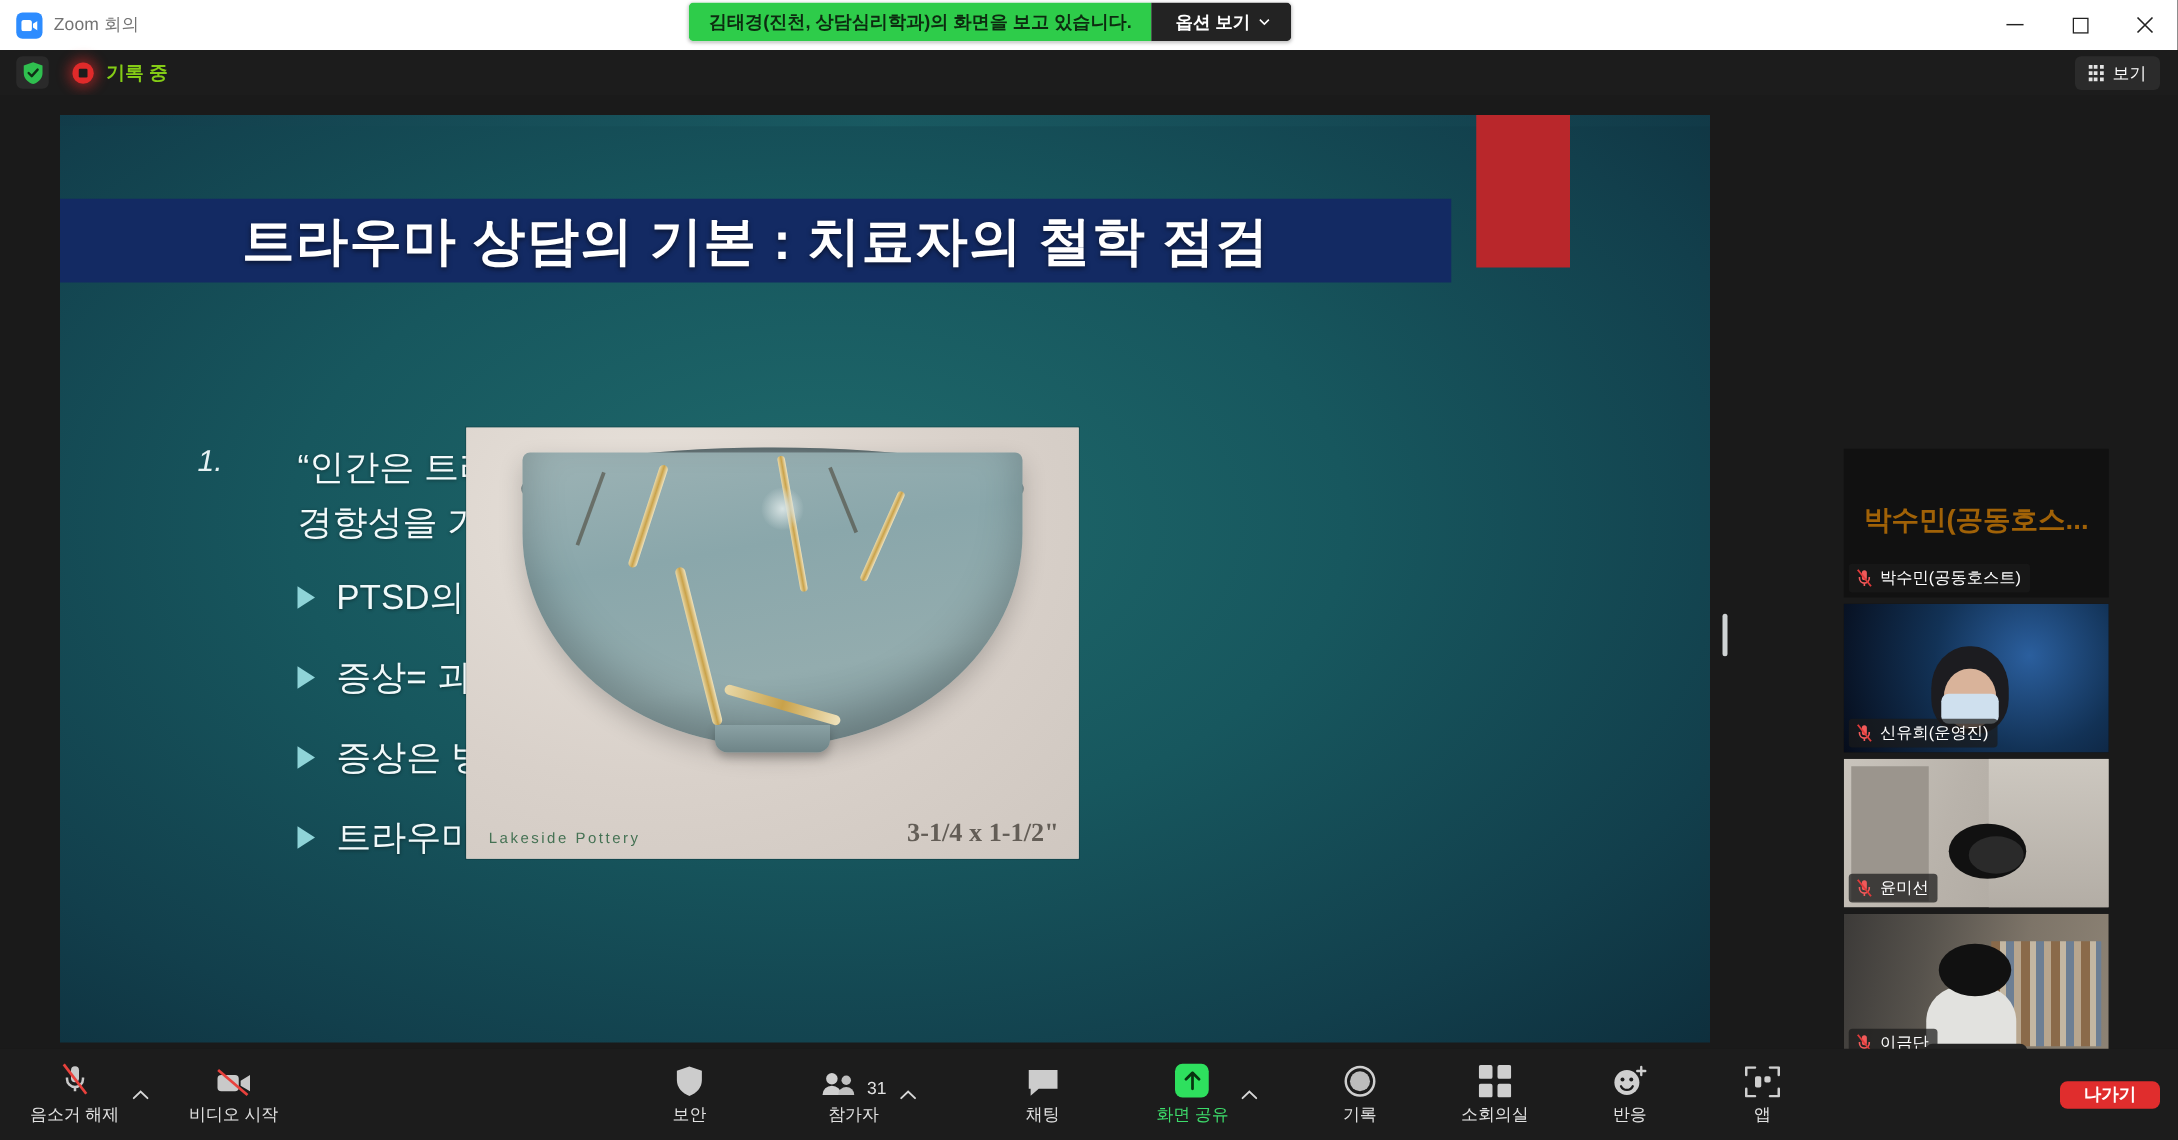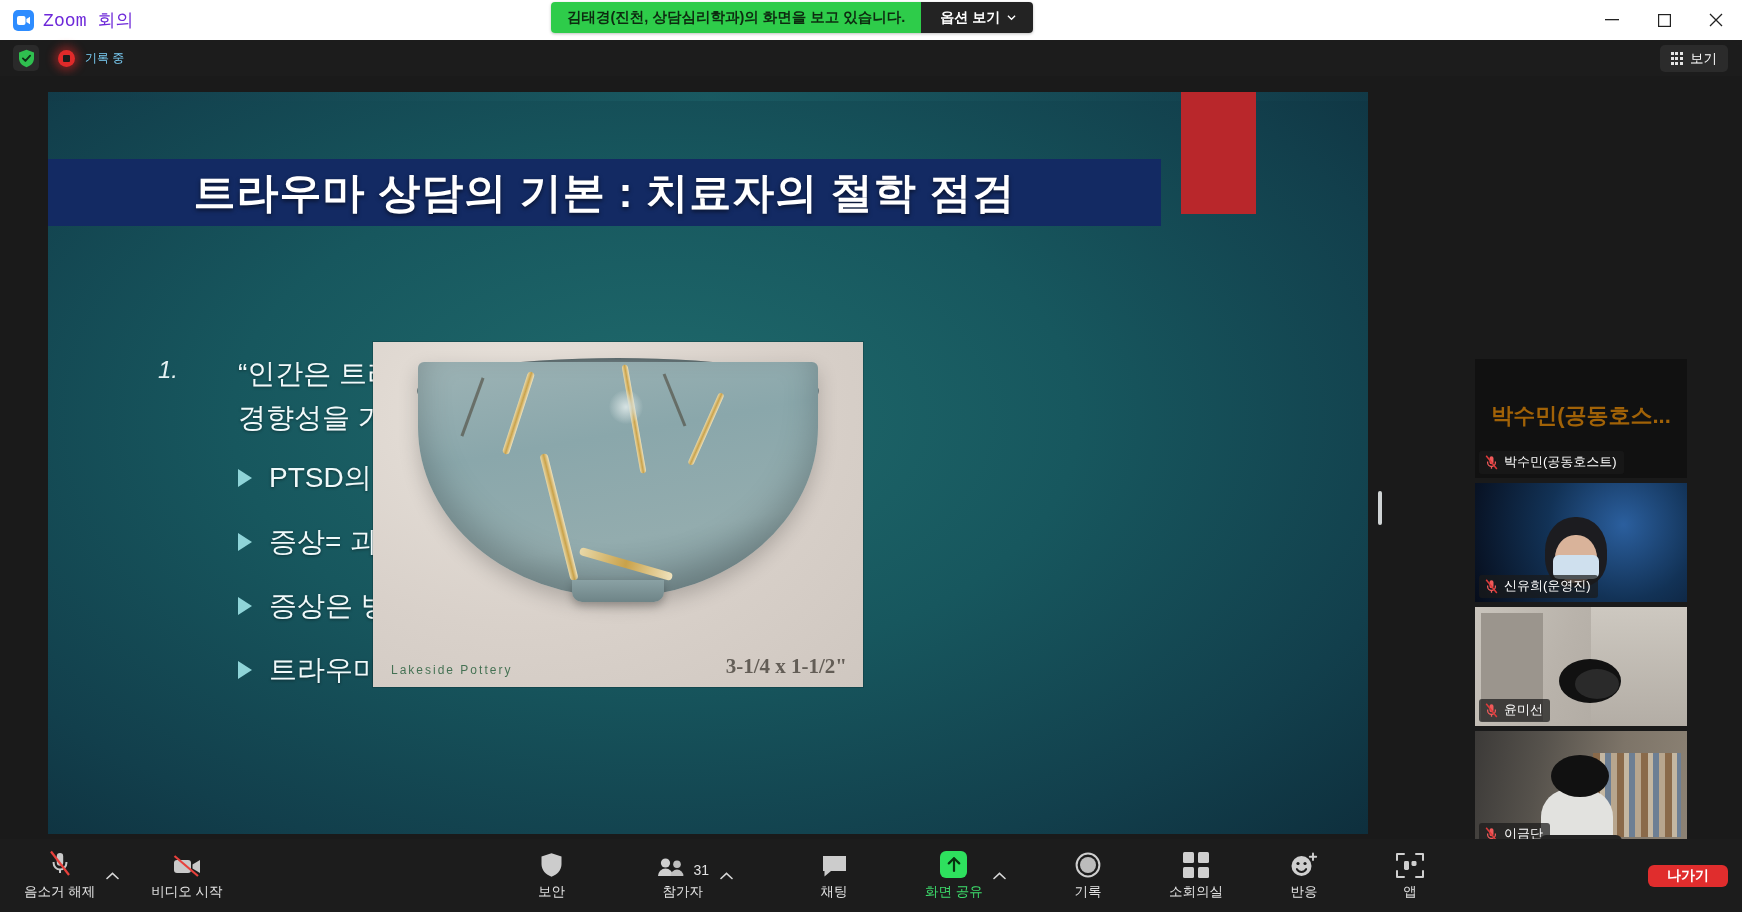--- a/index.html
+++ b/index.html
@@ -17,21 +17,21 @@
     background: #ffffff;
     display: flex; align-items: center;
   }
   .tb-left { display: flex; align-items: center; gap: 9px; padding-left: 13px; }
   .zoom-logo {
     width: 21px; height: 21px; border-radius: 5px;
     background: #2d8cff;
     display: flex; align-items: center; justify-content: center;
   }
   .zoom-logo svg { display: block; }
-  .tb-title { font-size: 18px; color: #6d28d9; letter-spacing: .1px; font-family: Liberation Mono, monospace; }
+  .tb-title { font-size: 14px; color: #737373; letter-spacing: .1px; }
 
   .tb-center {
     position: absolute; left: 551px; top: 2px;
     height: 31px;
     display: flex; align-items: stretch;
     border-radius: 4px; overflow: hidden;
     box-shadow: 0 1px 3px rgba(0,0,0,.25);
   }
   .share-banner {
     background: #2ecc4a; color: #0d2b10;
@@ -78,21 +78,21 @@
   }
   .rec-dot {
     width: 17px; height: 17px; border-radius: 50%;
     background: #e02a2a;
     box-shadow: 0 0 9px 4px rgba(224,42,42,.45);
     display:flex; align-items:center; justify-content:center;
   }
   .rec-dot::after {
     content: ""; width: 7px; height: 7px; background:#1c1c1c; border-radius:1px;
   }
-  .rec-label { color: #7dd3fc; font-size: 12px; }
+  .rec-label { color: #84cc16; font-size: 15px; font-weight: bold; }
 
   .view-btn {
     position: absolute; right: 14px; top: 5px;
     height: 27px;
     display: flex; align-items: center; gap: 7px;
     padding: 0 11px;
     border-radius: 5px;
     background: #2b2b2b;
     color: #fff; font-size: 13.5px;
     cursor: pointer;

